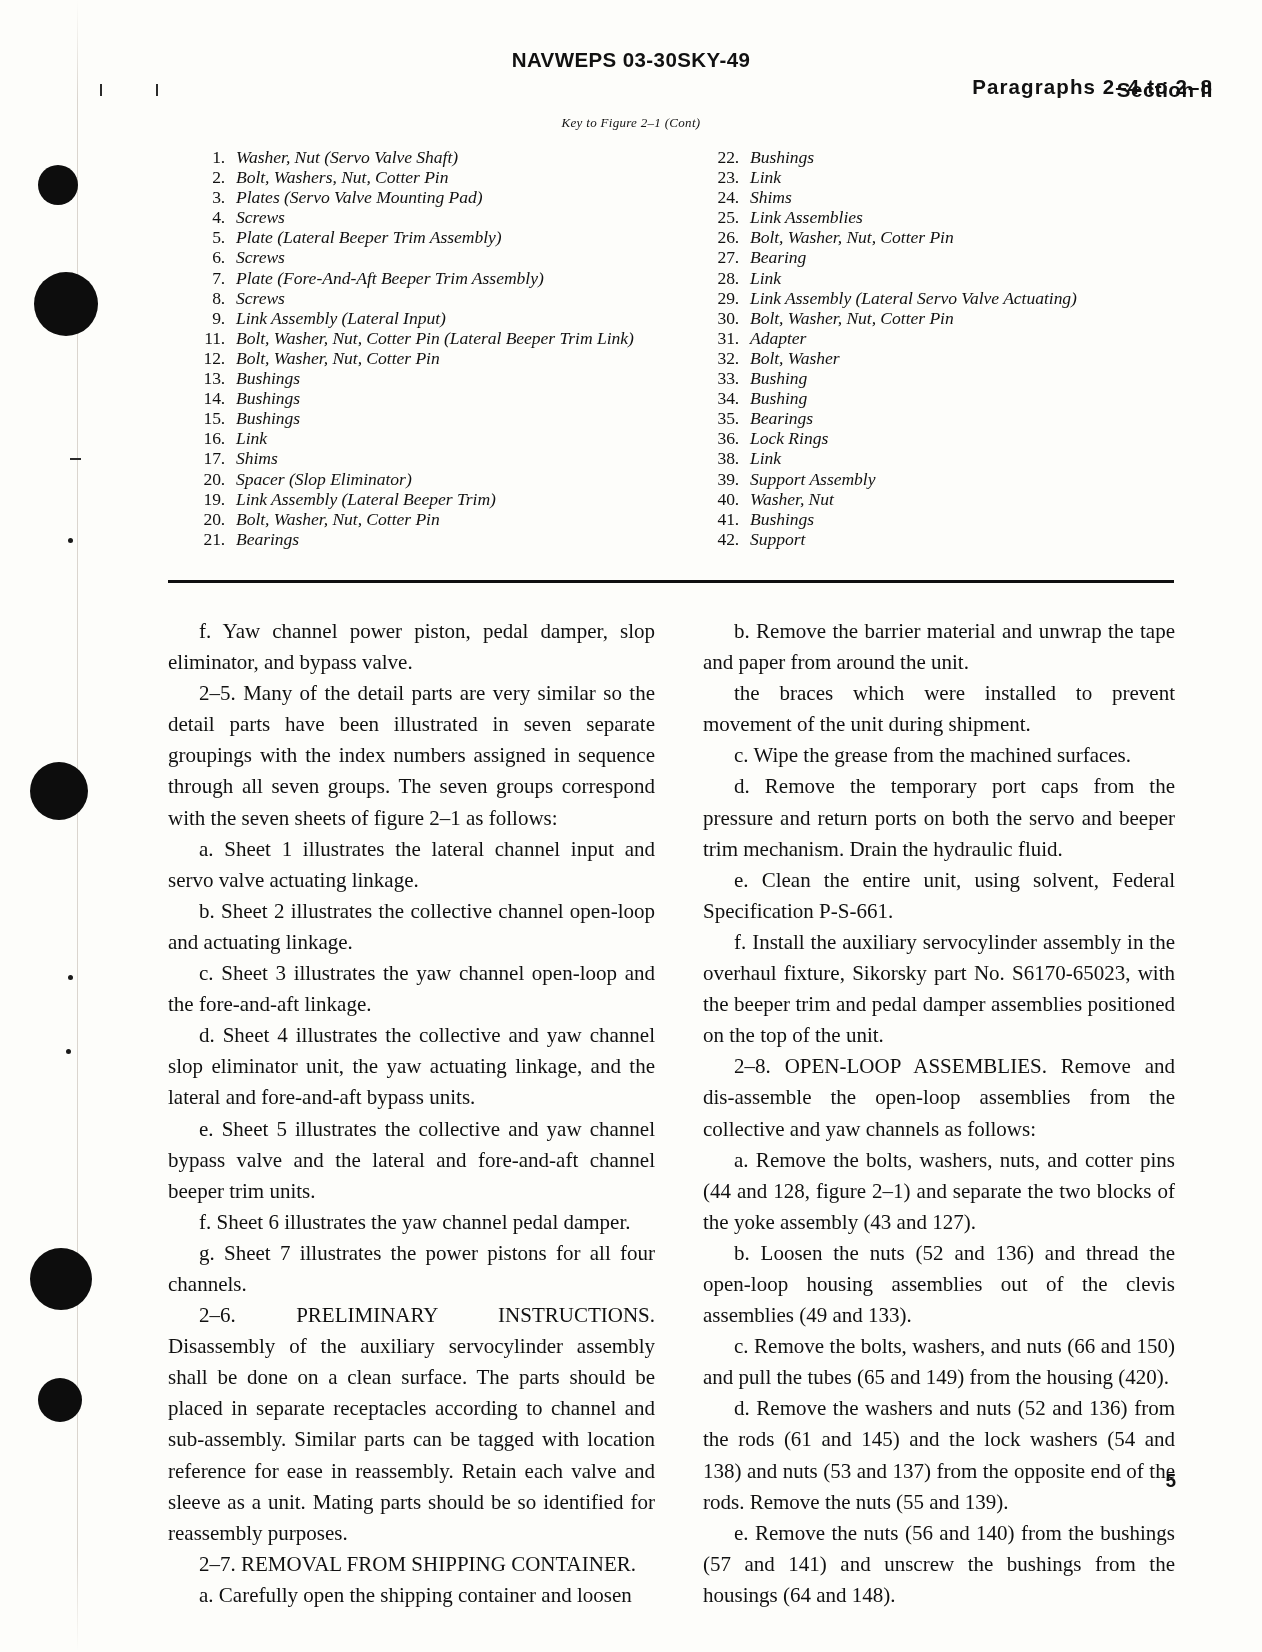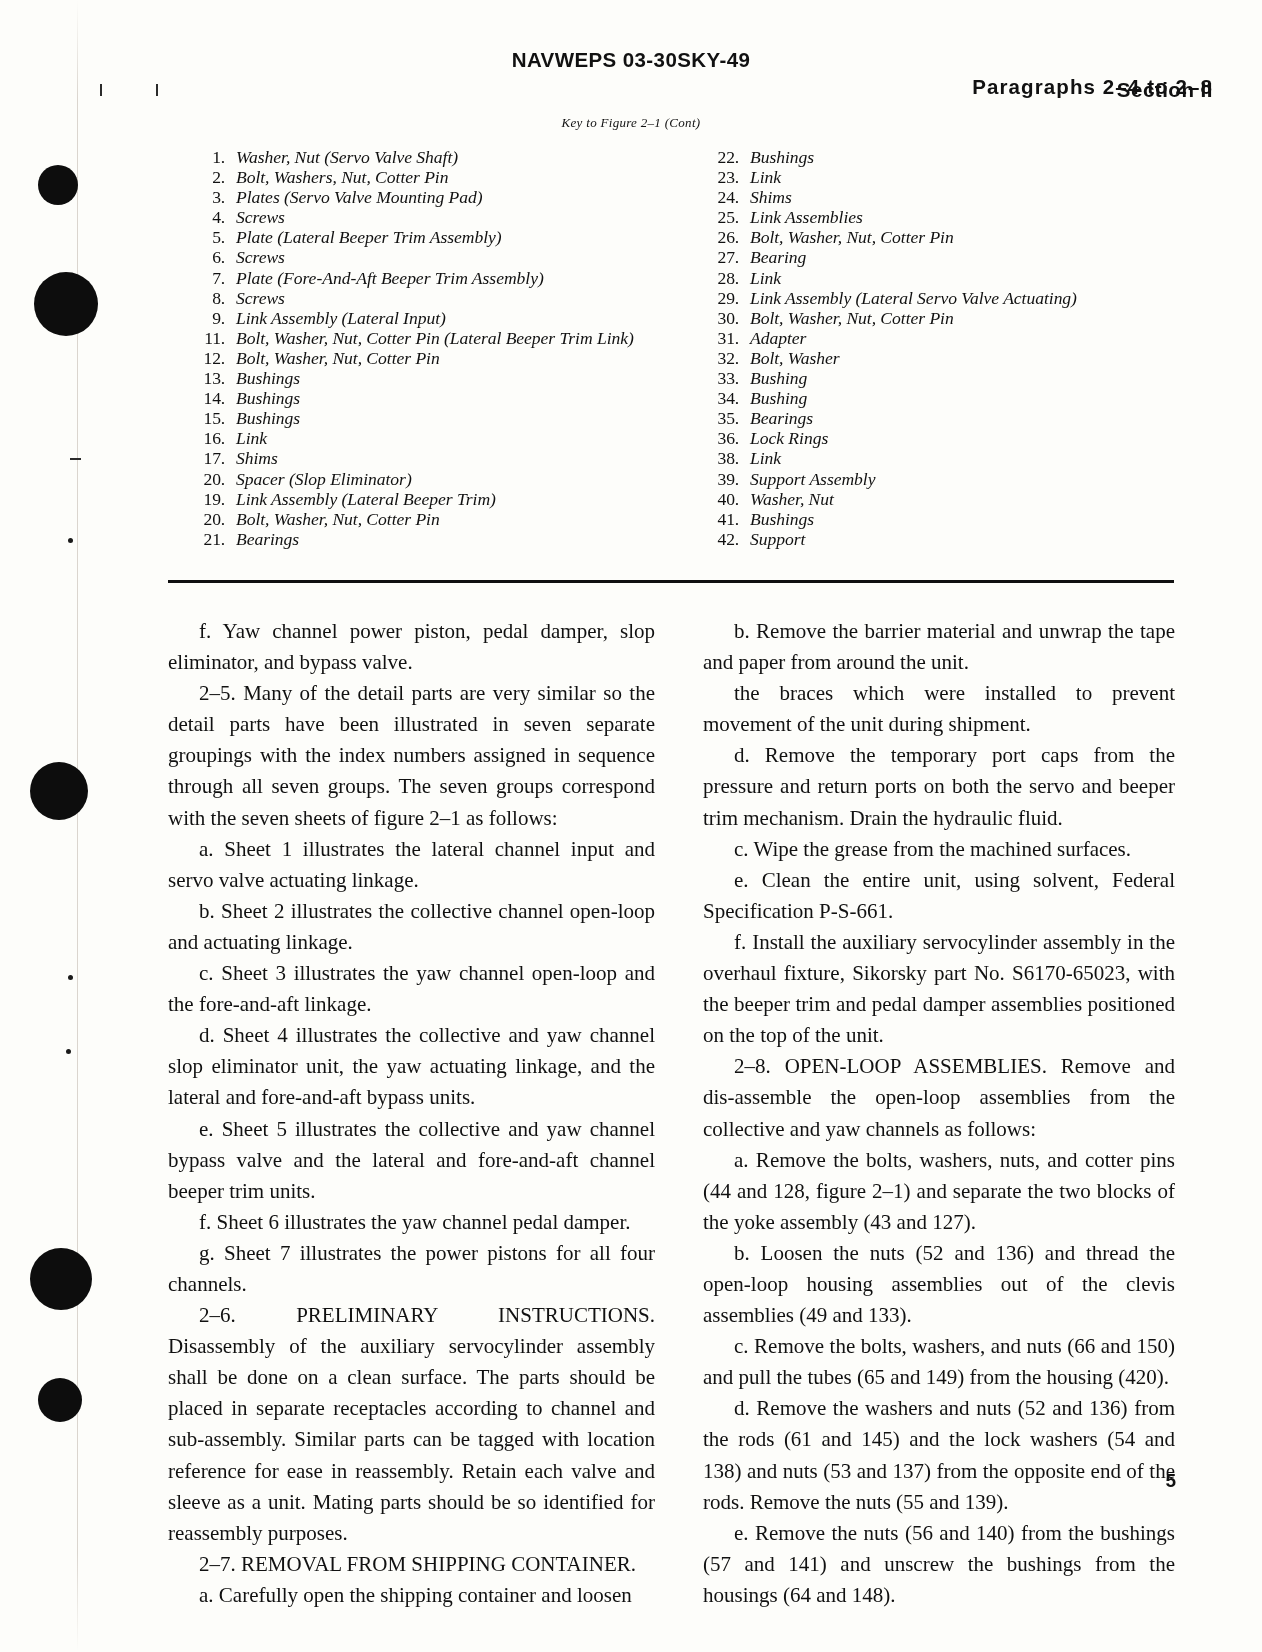--- a/index.html
+++ b/index.html
@@ -382,22 +382,22 @@
         <p>e. Sheet 5 illustrates the collective and yaw channel bypass valve and the lateral and fore-and-aft channel beeper trim units.</p>
         <p>f. Sheet 6 illustrates the yaw channel pedal damper.</p>
         <p>g. Sheet 7 illustrates the power pistons for all four channels.</p>
         <p>2–6. PRELIMINARY INSTRUCTIONS. Disassembly of the auxiliary servocylinder assembly shall be done on a clean surface. The parts should be placed in separate receptacles according to channel and sub-assembly. Similar parts can be tagged with location reference for ease in reassembly. Retain each valve and sleeve as a unit. Mating parts should be so identified for reassembly purposes.</p>
         <p>2–7. REMOVAL FROM SHIPPING CONTAINER.</p>
         <p>a. Carefully open the shipping container and loosen</p>
       </div>
     <div class="col right" id="body-right">
         <p>b. Remove the barrier material and unwrap the tape and paper from around the unit.</p>
         <p>the braces which were installed to prevent movement of the unit during shipment.</p>
+        <p>c. Wipe the grease from the machined surfaces.</p>
         <p>d. Remove the temporary port caps from the pressure and return ports on both the servo and beeper trim mechanism. Drain the hydraulic fluid.</p>
-        <p>c. Wipe the grease from the machined surfaces.</p>
         <p>e. Clean the entire unit, using solvent, Federal Specification P-S-661.</p>
         <p>f. Install the auxiliary servocylinder assembly in the overhaul fixture, Sikorsky part No. S6170-65023, with the beeper trim and pedal damper assemblies positioned on the top of the unit.</p>
         <p>2–8. OPEN-LOOP ASSEMBLIES. Remove and dis-assemble the open-loop assemblies from the collective and yaw channels as follows:</p>
         <p>a. Remove the bolts, washers, nuts, and cotter pins (44 and 128, figure 2–1) and separate the two blocks of the yoke assembly (43 and 127).</p>
         <p>b. Loosen the nuts (52 and 136) and thread the open-loop housing assemblies out of the clevis assemblies (49 and 133).</p>
         <p>c. Remove the bolts, washers, and nuts (66 and 150) and pull the tubes (65 and 149) from the housing (420).</p>
         <p>d. Remove the washers and nuts (52 and 136) from the rods (61 and 145) and the lock washers (54 and 138) and nuts (53 and 137) from the opposite end of the rods. Remove the nuts (55 and 139).</p>
         <p>e. Remove the nuts (56 and 140) from the bushings (57 and 141) and unscrew the bushings from the housings (64 and 148).</p>
       </div>
   </div>

